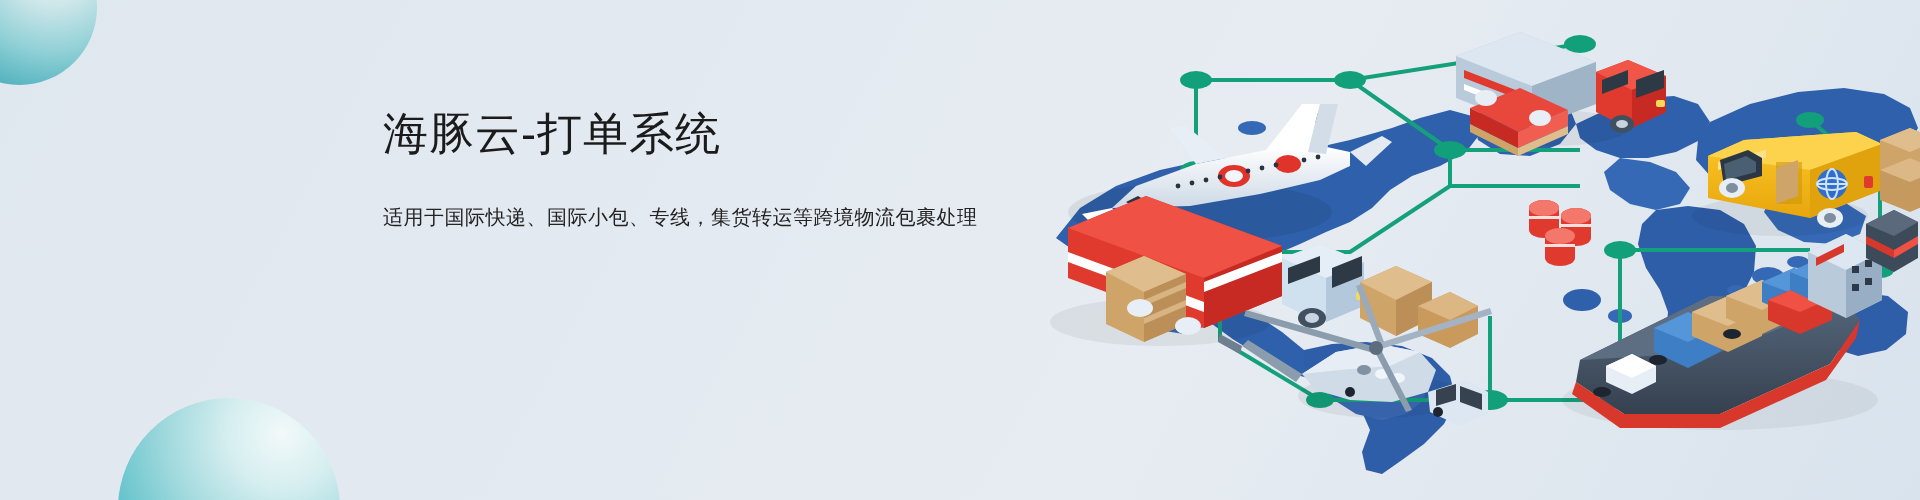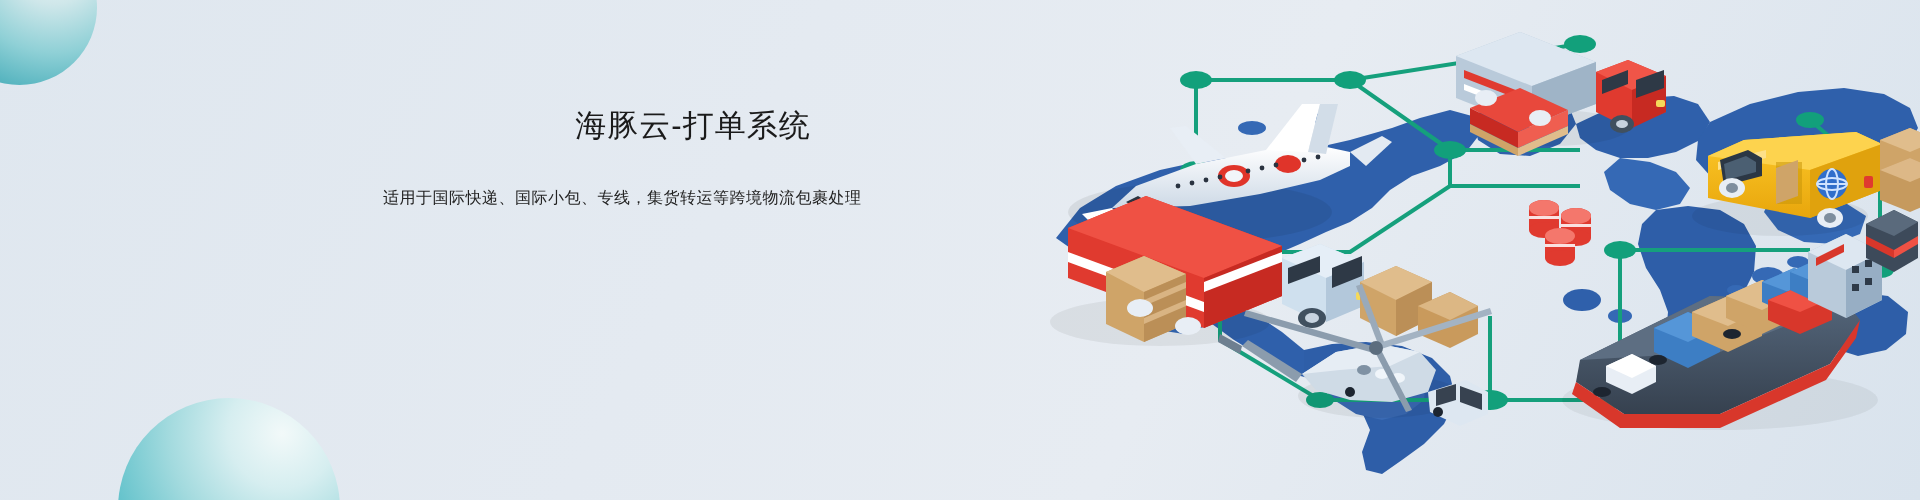--- a/index.html
+++ b/index.html
@@ -18,25 +18,25 @@
     left:-58px;top:-70px;width:155px;height:155px;
     background:radial-gradient(circle at 72% 20%,#f0f7f8 0%,#cfe7ea 26%,#8fd0d6 55%,#3fa9b6 88%,#2a97a8 100%);
   }
   #circle-bl{
     left:118px;top:398px;width:222px;height:222px;
     background:radial-gradient(circle at 74% 16%,#f2f9f9 0%,#d6eef0 22%,#a2dade 46%,#62c2cb 72%,#35a9b8 100%);
   }
   
   #text-block{position:absolute;left:383px;top:108px;width:620px;}
   #page-title{
-    font-size:31px;font-weight:400;color:#1b1b1b;letter-spacing:1px;
-    line-height:1.15;margin:0;white-space:nowrap;text-align:center;
+    font-size:45px;font-weight:400;color:#1b1b1b;letter-spacing:1px;
+    line-height:1.15;margin:0;white-space:nowrap;
   }
   #page-subtitle{
-    margin:44px 0 0 0;font-size:16px;font-weight:400;color:#232323;
+    margin:44px 0 0 0;font-size:20px;font-weight:400;color:#232323;
     letter-spacing:.5px;white-space:nowrap;
   }
   
   #illustration{position:absolute;left:1020px;top:0;width:900px;height:500px;}
   #illustration svg{display:block;width:900px;height:500px;}
 </style>
 </head>
 <body>
 
 <div id="banner">

